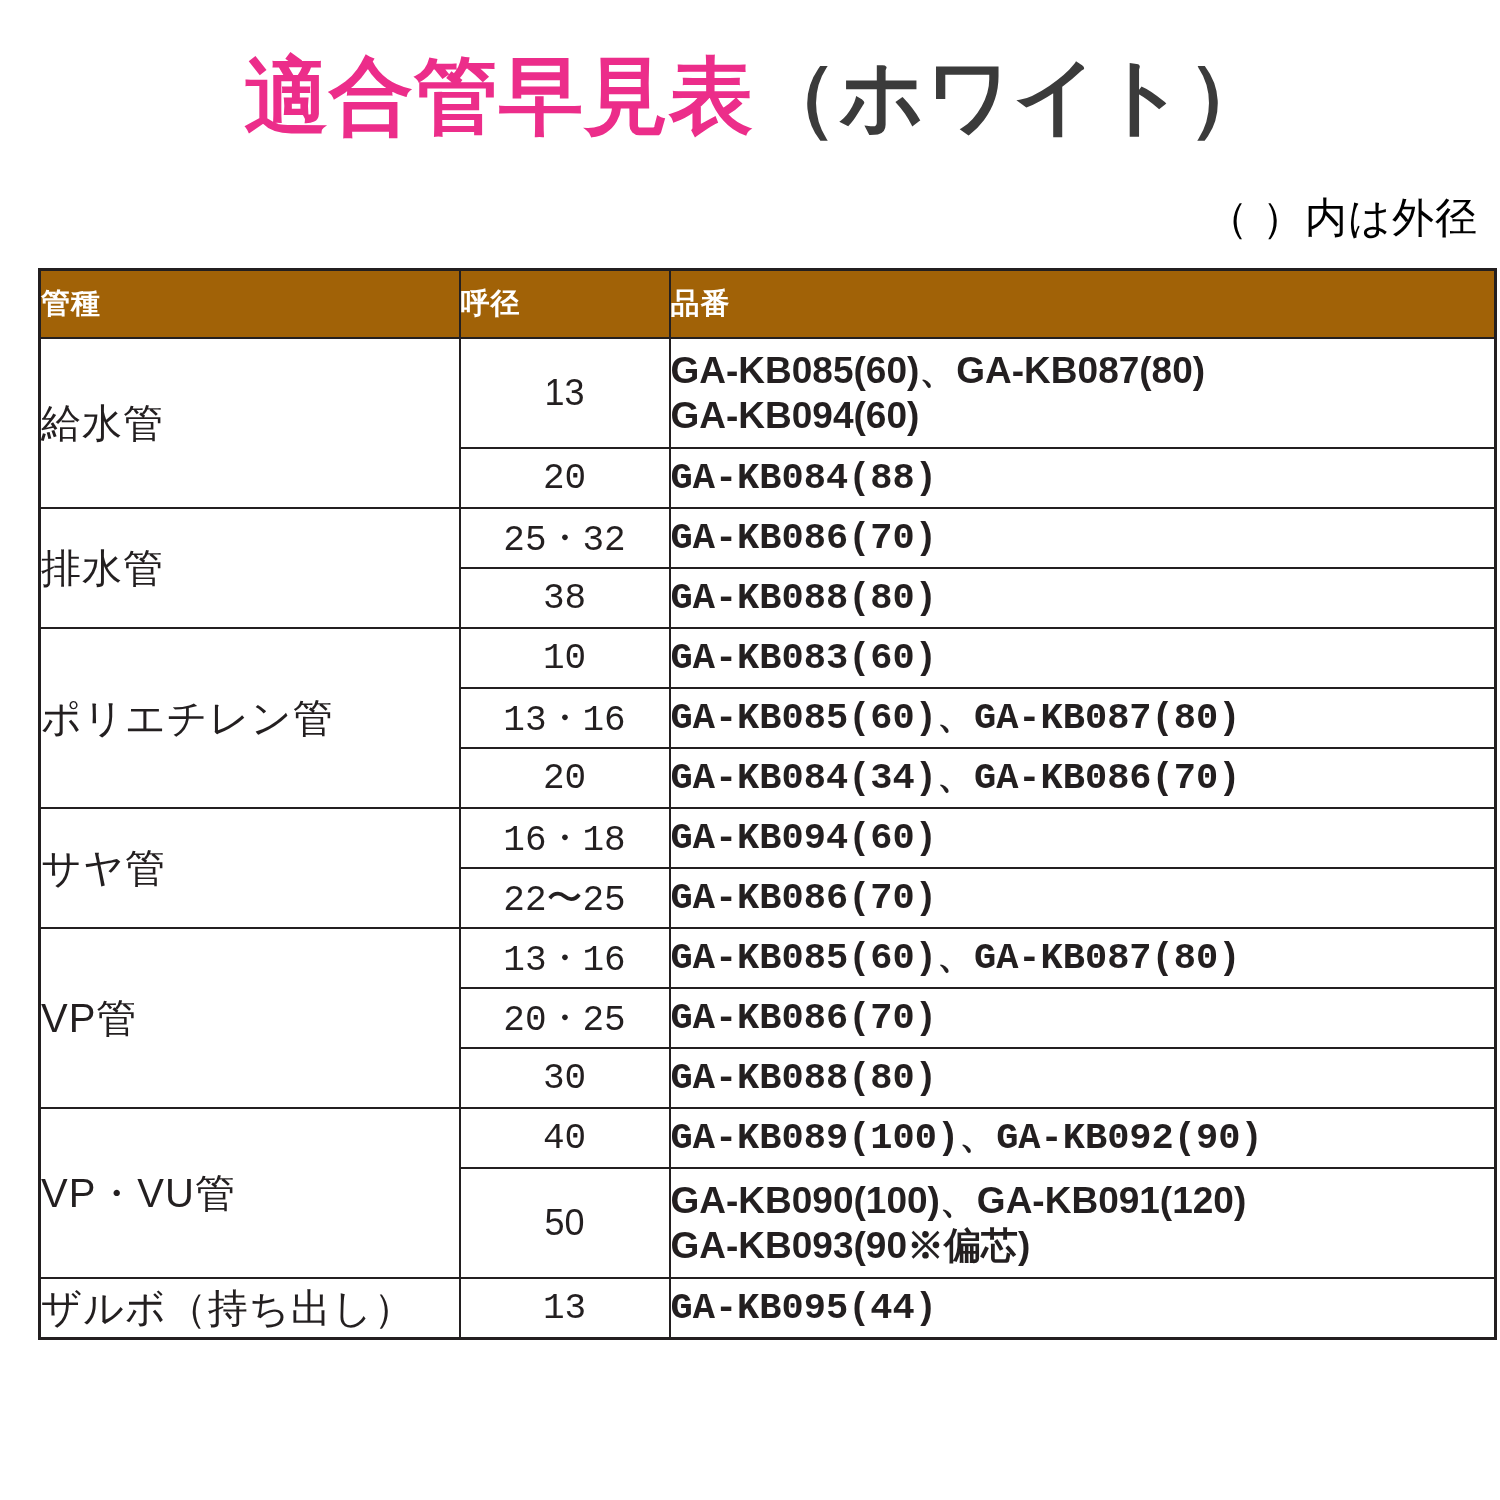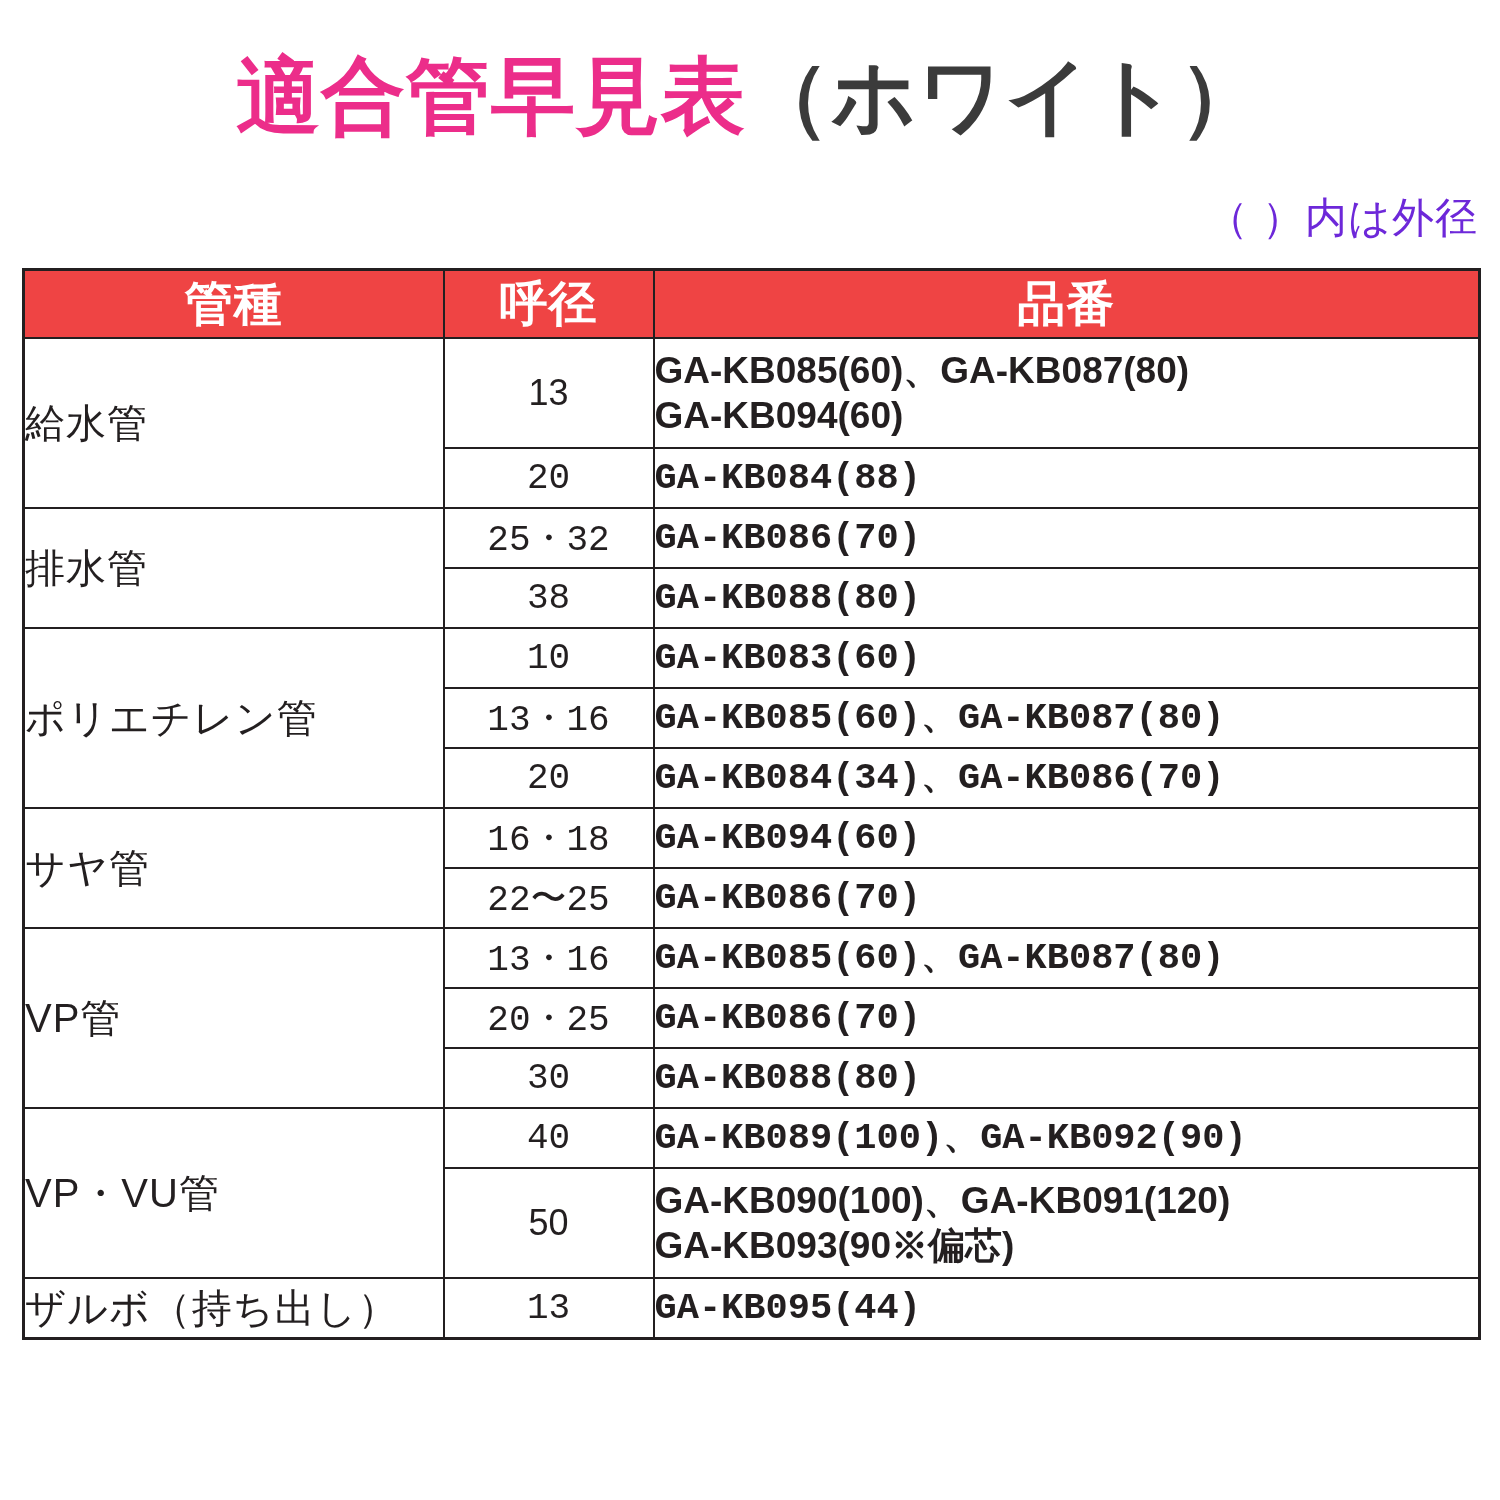--- a/index.html
+++ b/index.html
@@ -12,20 +12,21 @@
     height: 1500px;
     font-family: "Liberation Sans", sans-serif;
     color: #231f20;
     overflow: hidden;
   }
   .page {
     position: relative;
     width: 1500px;
     height: 1247px;
     box-sizing: border-box;
+    padding-left: 16px;
   }
 
   
   .title-wrap {
     padding-top: 50px;
     text-align: center;
     white-space: nowrap;
   }
   .title {
     font-size: 84px;
@@ -40,46 +41,46 @@
   .title .dark {
     color: #3b3b3b;
   }
 
   
   .note {
     text-align: right;
     padding-right: 22px;
     margin-top: 48px;
     font-size: 42px;
-    color: #6d28d9;
+    color: #000000;
     letter-spacing: 1px;
   }
 
   
   .table-wrap {
     margin: 22px 22px 0 22px;
   }
   table.pipe-table {
     width: 1456px;
     border-collapse: collapse;
     table-layout: fixed;
     border: 3px solid #231f20;
   }
   table.pipe-table td,
   table.pipe-table th {
     border: 2px solid #231f20;
     padding: 0;
     vertical-align: middle;
   }
   thead th {
-    background: #ef4444;
+    background: #a16207;
     color: #ffffff;
-    font-size: 48px;
+    font-size: 29px;
     font-weight: bold;
-    text-align: center;
+    text-align: left;
     height: 66px;
     padding-left: 14px;
     letter-spacing: 1px;
   }
   col.c-kind { width: 420px; }
   col.c-size { width: 210px; }
   col.c-part { width: 826px; }
 
   td.kind {
     text-align: left;

